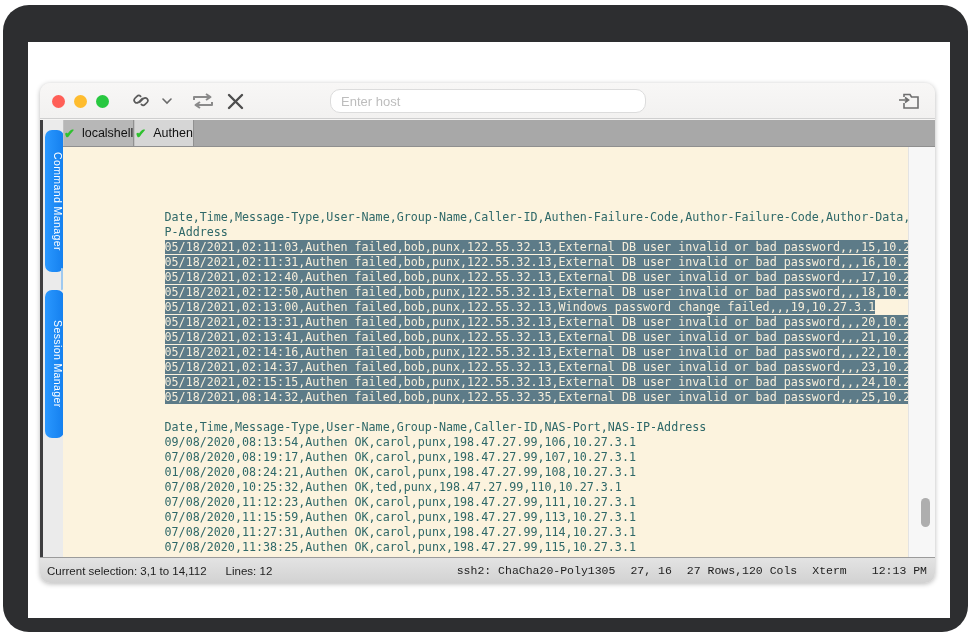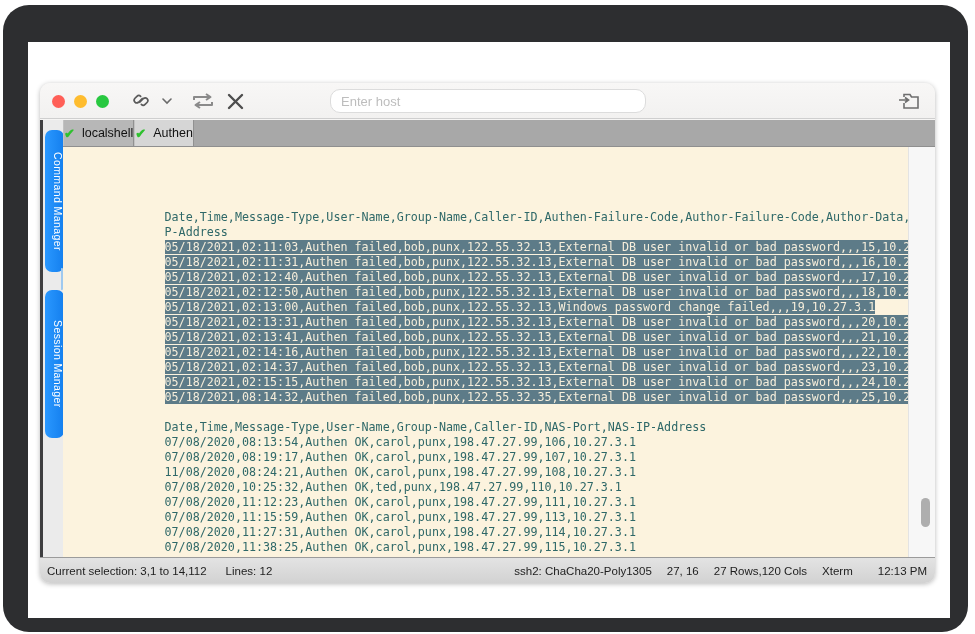--- a/index.html
+++ b/index.html
@@ -63,21 +63,21 @@
   
   .scrolltrack { position:absolute; right:0; top:0; bottom:0; width:27px; background:#f7f7f7;
                  border-left:1px solid #e3e3e3; }
   .scrollthumb { position:absolute; right:5px; bottom:30px; width:9px; height:29px; background:#aeaeae; border-radius:5px; }
 
   
   .statusbar { position:absolute; left:0; bottom:0; width:100%; height:26px;
                background:linear-gradient(#e3e3e3,#d2d2d2); border-top:1px solid #9b9b9b;
                border-radius:0 0 10px 10px; display:flex; align-items:center; font-size:11.5px; color:#1d1d1d; }
   .status-left { display:flex; gap:19px; padding-left:7px; }
-  .status-right { margin-left:auto; display:flex; gap:15px; padding-right:8px; }
+  .status-right { margin-left:auto; display:flex; gap:15px; padding-right:8px;font-family:Liberation Mono, monospace; }
   .status-right span:last-child { margin-left:10px;text-align:center; }
 </style>
 </head>
 <body>
 
 <div class="stage">
   <div class="bezel"></div>
   <div class="screen"></div>
 
   <div class="window">
@@ -176,25 +176,25 @@
               <span class="sel">05/18/2021,02:14:37,Authen failed,bob,punx,122.55.32.13,External DB user invalid or bad password,,,23,10.27.3.1</span>
             </div><div class="trow">
               <span class="sel">05/18/2021,02:15:15,Authen failed,bob,punx,122.55.32.13,External DB user invalid or bad password,,,24,10.27.3.1</span>
             </div><div class="trow">
               <span class="sel">05/18/2021,08:14:32,Authen failed,bob,punx,122.55.32.35,External DB user invalid or bad password,,,25,10.27.3.1</span>
             </div><div class="trow">
               <span></span>
             </div><div class="trow">
               <span>Date,Time,Message-Type,User-Name,Group-Name,Caller-ID,NAS-Port,NAS-IP-Address</span>
             </div><div class="trow">
-              <span>07/08/2020,08:13:54,Authen OK,carol,punx,198.47.27.99,106,10.27.3.1</span>
+              <span>09/08/2020,08:13:54,Authen OK,carol,punx,198.47.27.99,106,10.27.3.1</span>
             </div><div class="trow">
               <span>07/08/2020,08:19:17,Authen OK,carol,punx,198.47.27.99,107,10.27.3.1</span>
             </div><div class="trow">
-              <span>11/08/2020,08:24:21,Authen OK,carol,punx,198.47.27.99,108,10.27.3.1</span>
+              <span>01/08/2020,08:24:21,Authen OK,carol,punx,198.47.27.99,108,10.27.3.1</span>
             </div><div class="trow">
               <span>07/08/2020,10:25:32,Authen OK,ted,punx,198.47.27.99,110,10.27.3.1</span>
             </div><div class="trow">
               <span>07/08/2020,11:12:23,Authen OK,carol,punx,198.47.27.99,111,10.27.3.1</span>
             </div><div class="trow">
               <span>07/08/2020,11:15:59,Authen OK,carol,punx,198.47.27.99,113,10.27.3.1</span>
             </div><div class="trow">
               <span>07/08/2020,11:27:31,Authen OK,carol,punx,198.47.27.99,114,10.27.3.1</span>
             </div><div class="trow">
               <span>07/08/2020,11:38:25,Authen OK,carol,punx,198.47.27.99,115,10.27.3.1</span>

